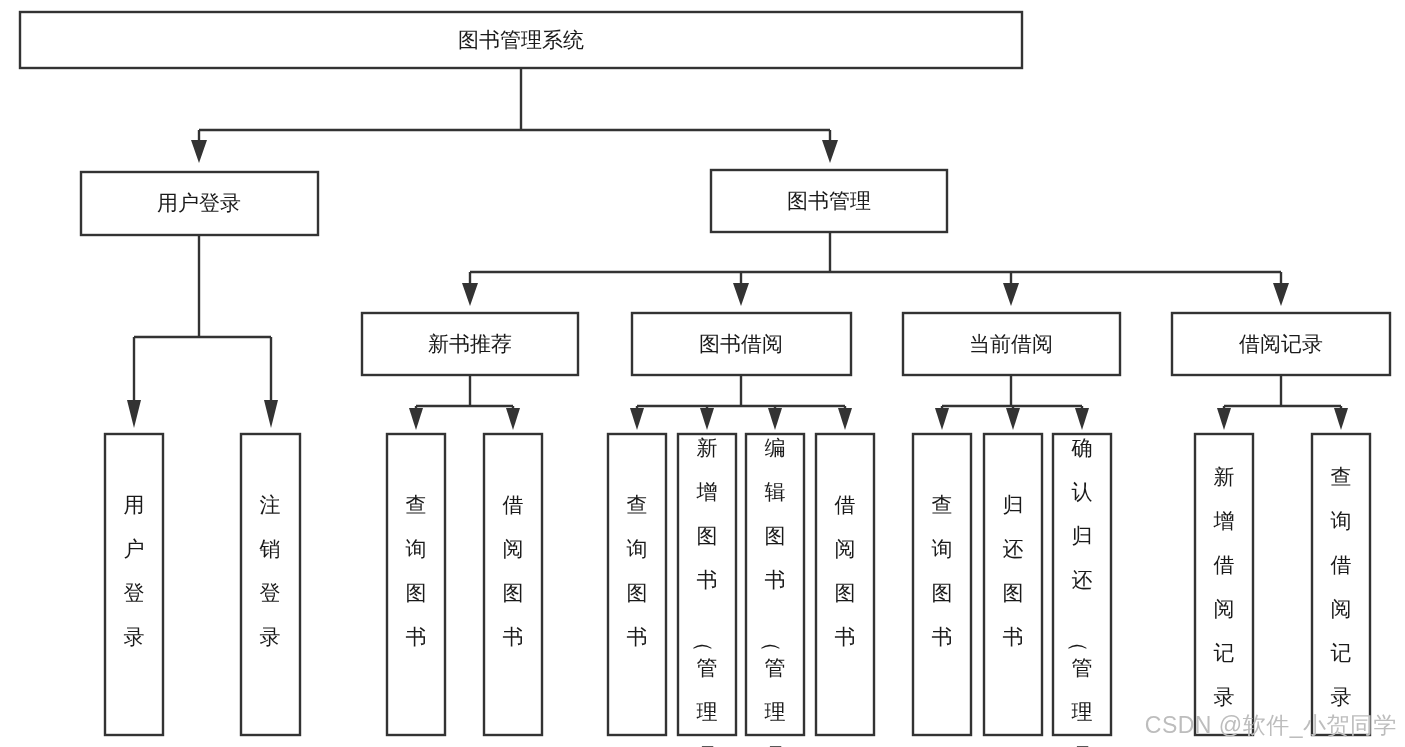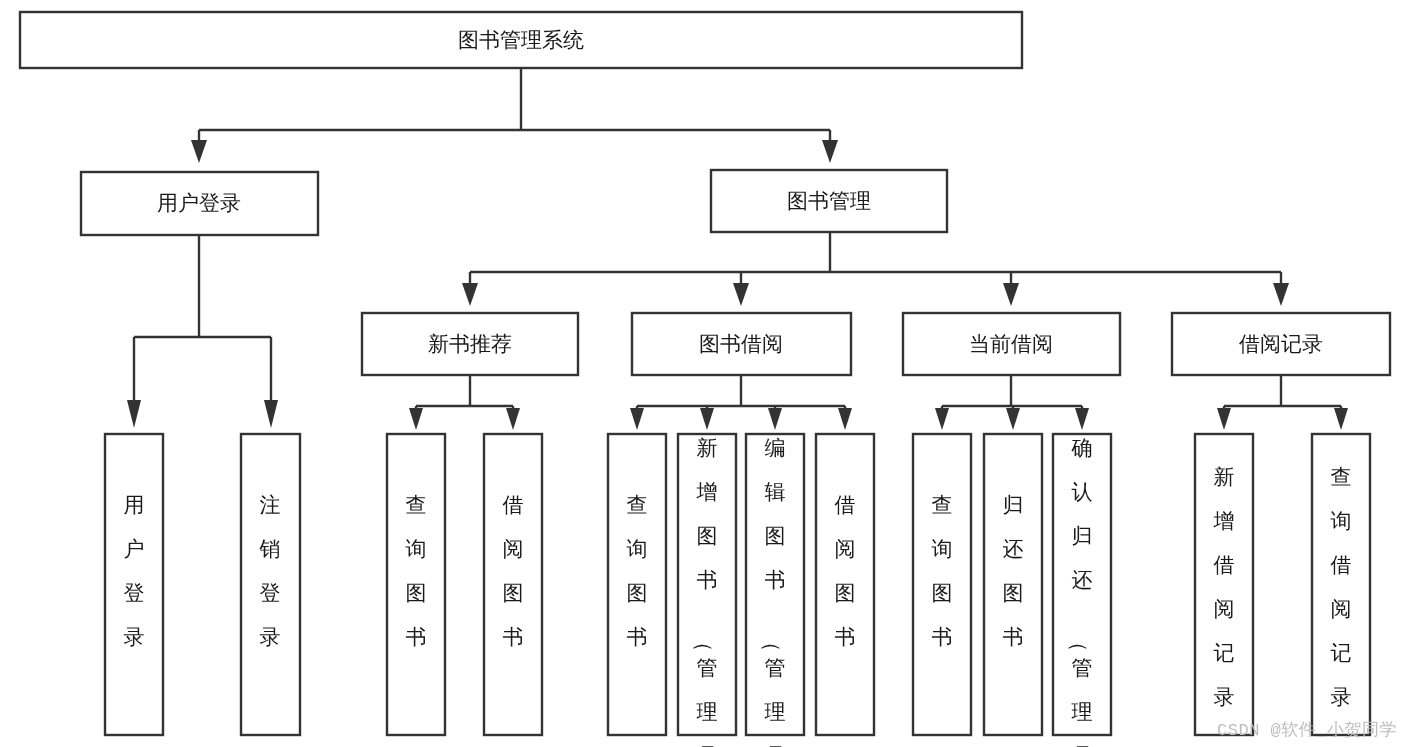--- a/index.html
+++ b/index.html
@@ -51,22 +51,22 @@
   .node-label-v {
     font-family: "Liberation Sans", "DejaVu Sans", sans-serif;
     font-size: 21px;
     fill: #1a1a1a;
     text-anchor: middle;
   }
   .watermark {
     position: absolute;
     right: 8px;
     bottom: 6px;
-    font-family: Liberation Mono, monospace;
-    font-size: 17px;
+    font-family: Liberation Sans, sans-serif;
+    font-size: 23px;
     color: #bdbdbd;
     letter-spacing: 0.5px;
     white-space: nowrap;
     pointer-events: none;
   }
 </style>
 </head>
 <body>
 
 <div id="diagram-root">

